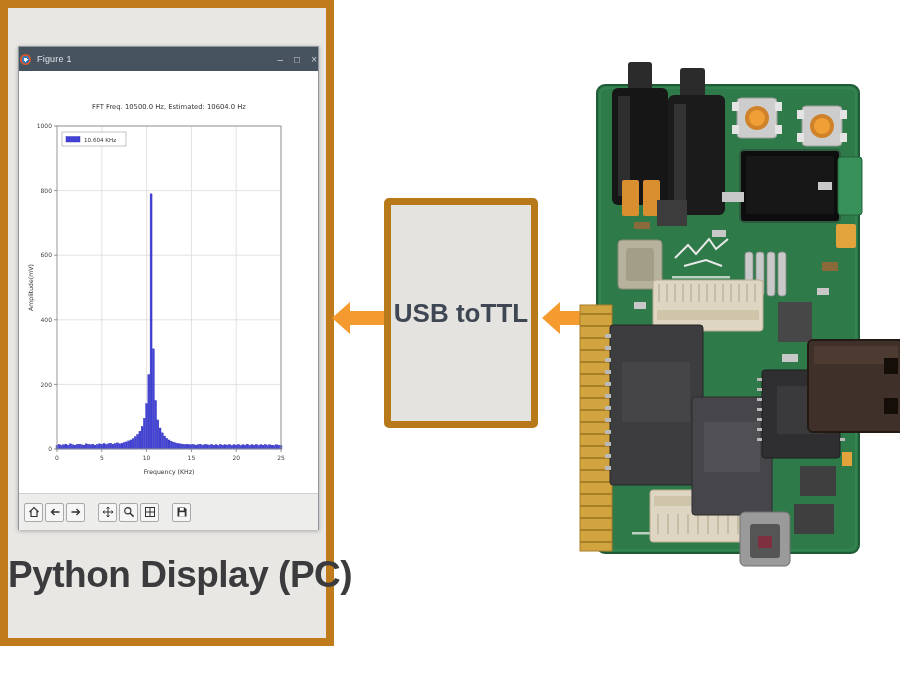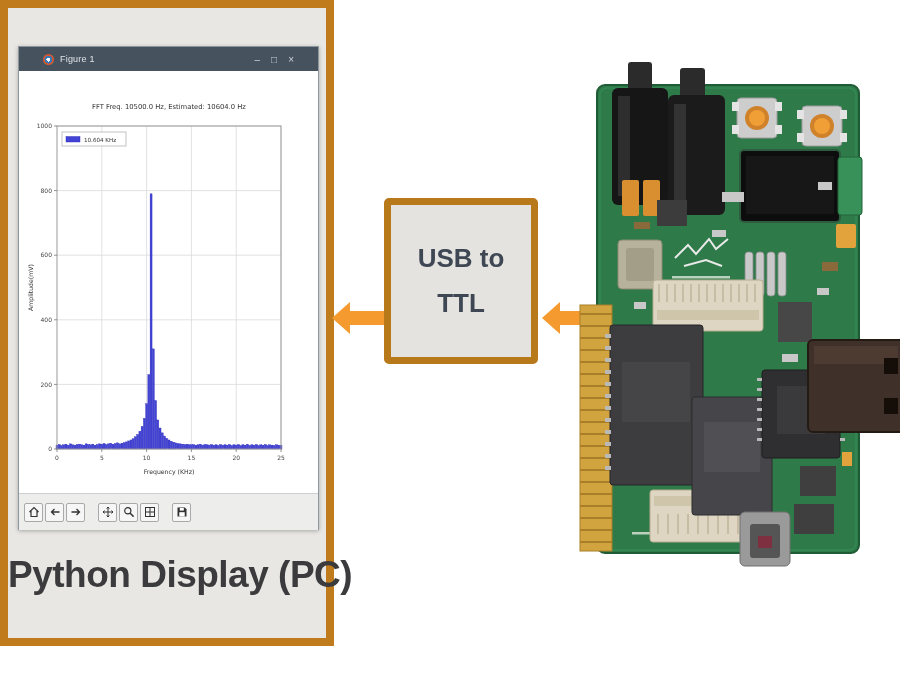--- a/index.html
+++ b/index.html
@@ -12,21 +12,21 @@
     position:absolute; left:0; top:0; width:334px; height:646px;
     background:#e8e7e4; border:8px solid #bf7b1c;
   }
   .fig-window {
     position:absolute; left:10px; top:38px; width:301px; height:484px;
     background:#ffffff; border:1px solid #8f979e;
     box-shadow:0 1px 4px rgba(0,0,0,.28);
   }
   .titlebar {
     height:24px; background:#47525f; display:flex; align-items:center;
-    padding:0 24px; color:#dde2e7;
+    padding:0 1px; color:#dde2e7;
   }
   .titlebar .fig-ico { width:11px; height:11px; border-radius:50%;
     background:radial-gradient(circle at 50% 50%, #fff 0 2px, #3a77b5 2px 4px, #d9552e 4px 5.5px, #6fa83c 5.5px); margin-right:6px; flex:0 0 auto;}
   .titlebar .ttl { font-size:9px; letter-spacing:.2px; flex:1 1 auto; }
   .titlebar .ctrl { font-size:10px; color:#c9cfd6; margin-left:11px; cursor:default; }
   .canvas { position:relative; width:245px; height:422px; background:#fff; }
   .mpl-toolbar {
     height:37px; background:#ededec; border-top:1px solid #cfcfcf;
     display:flex; align-items:center; padding:0 5px; gap:2px;
   }
@@ -36,23 +36,23 @@
   }
   .tb-gap { width:9px; }
   .panel-label {
     position:absolute; left:0; right:0; top:546px; text-align:center;
     font-size:37px; font-weight:700; color:#3b3b3d; letter-spacing:-.5px;
     white-space:nowrap;
   }
 
   
   .conv {
-    position:absolute; left:384px; top:198px; width:154px; height:166px;
+    position:absolute; left:384px; top:198px; width:154px; height:230px;
     background:#e4e3e0; border:7px solid #b8791b; border-radius:5px;
-    display:flex; flex-direction:column; align-items:center; justify-content:center;
+    display:flex; flex-direction:row; align-items:center; justify-content:center;
   }
   .conv span { font-size:26px; font-weight:600; color:#3e4753; line-height:1.72; }
 
   
   .arrow { position:absolute; }
 
   
   .pcb { position:absolute; left:572px; top:62px; width:330px; height:510px; }
 </style>
 </head>

